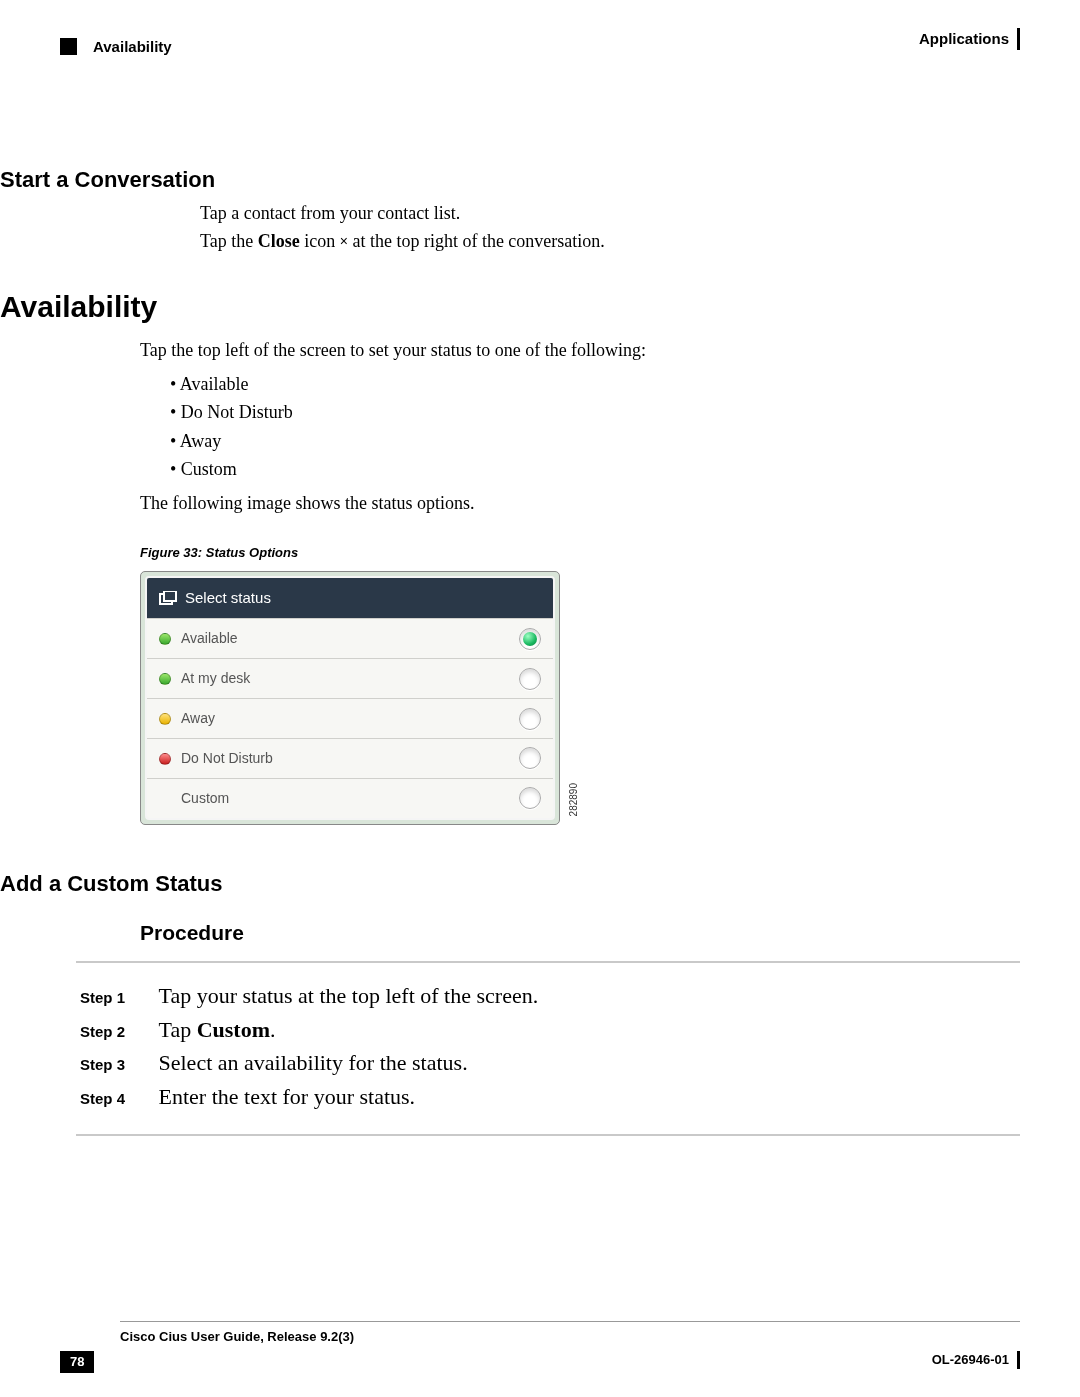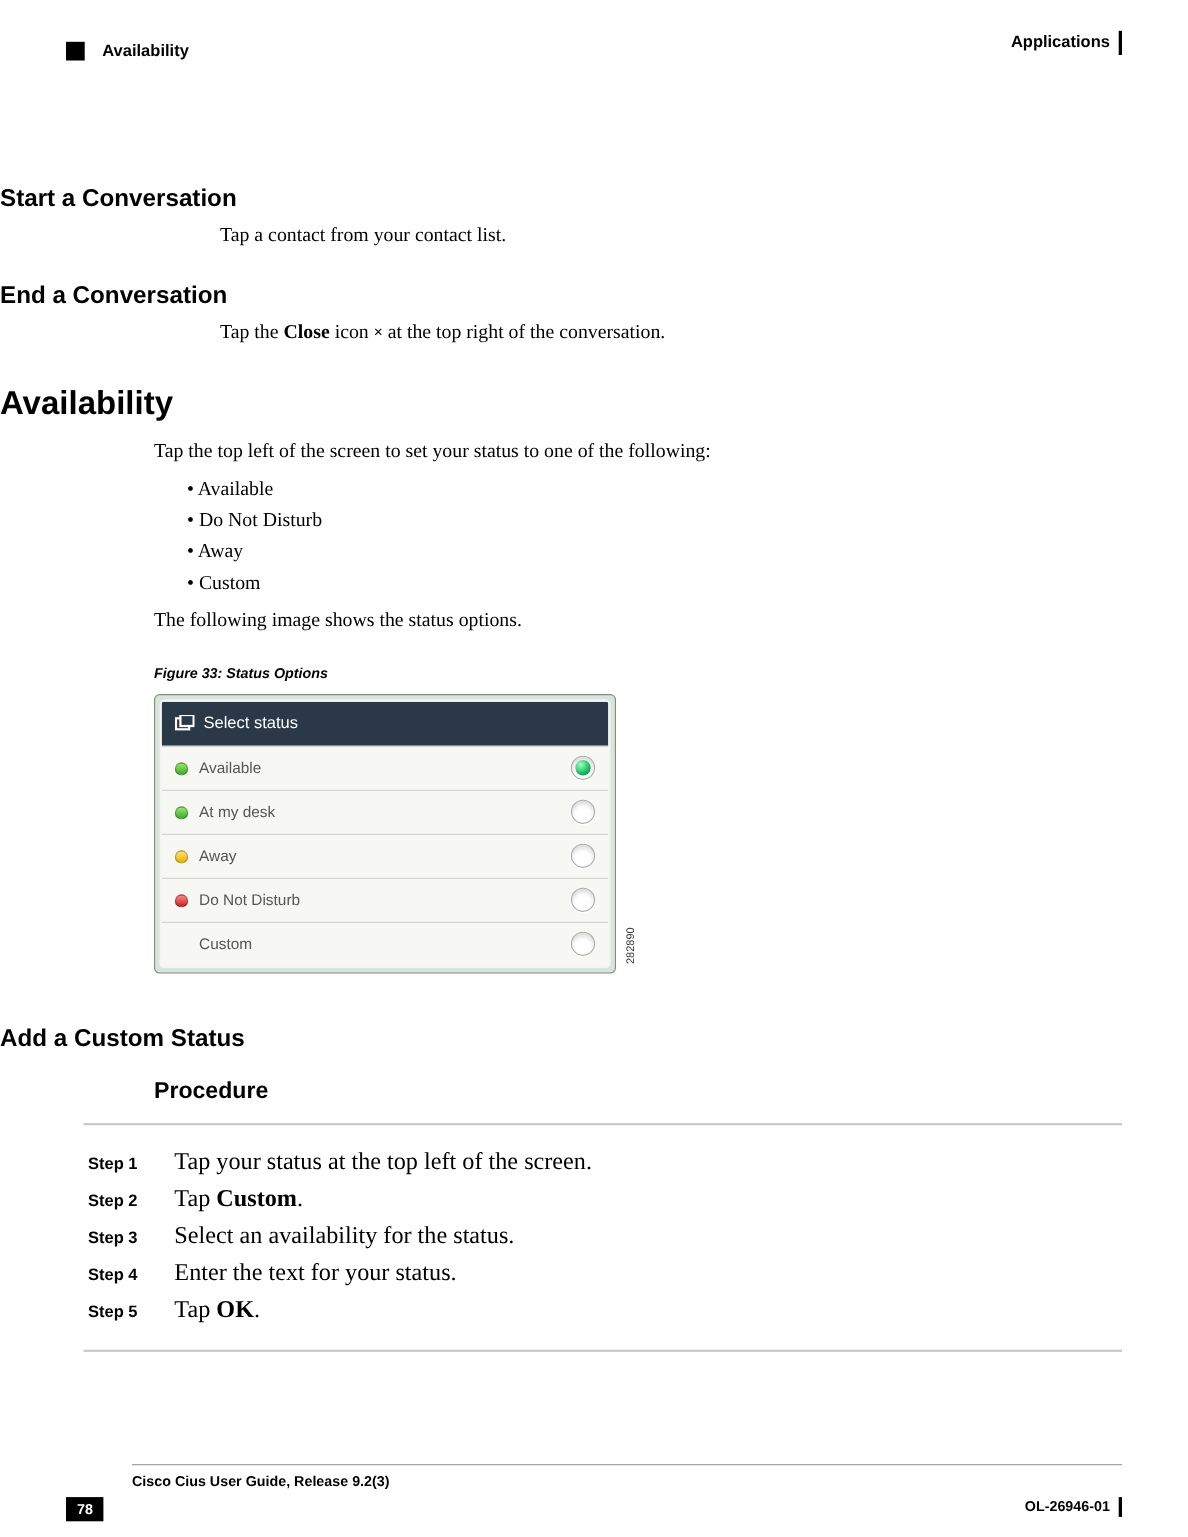--- a/index.html
+++ b/index.html
@@ -172,21 +172,21 @@
     width: 74px;
     font-family: Arial, Helvetica, sans-serif;
     font-weight: bold;
     font-size: 15px;
   }
   .step-text { font-family: "Times New Roman", serif; font-size: 22px; }
 
   
   .footer {
     position: absolute;
-    left: 0; right: 0; bottom: 14px;
+    left: 0; right: 0; bottom: 24px;
     padding: 0 60px;
     font-family: Arial, Helvetica, sans-serif;
     font-size: 13px;
   }
   .footer-rule { border-top: 1px solid #999; margin: 0 0 6px 60px; }
   .footer-title { font-weight: bold; margin-left: 60px; }
   .footer-row2 { margin-top: 6px; }
   .pagebox {
     display:inline-block; background:#000; color:#fff;
     font-weight:bold; padding:2px 10px; margin-right:10px;
@@ -205,21 +205,20 @@
   <span class="hdr-right">Applications</span>
   <span class="hdr-left-block"></span>
   <span class="hdr-left-text">Availability</span>
 </div>
 
 <div class="content">
 
   <h2 class="section indent">Start a Conversation</h2>
   <p class="body-text" style="margin-left:200px">Tap a contact from your contact list.</p>
 
-  <h2 class="section indent">End a Conversation</h2>
   <p class="body-text" style="margin-left:200px">
     <span>Tap the </span><b>Close</b><span> icon </span><span class="close-glyph">×</span><span> at the top right of the conversation.</span>
   </p>
 
   <h1 class="section-big">Availability</h1>
   <p class="body-text" style="margin-left:140px">Tap the top left of the screen to set your status to one of the following:</p>
   <div class="status-list">
     <div>• <span>Available</span></div>
     <div>• <span>Do Not Disturb</span></div>
     <div>• <span>Away</span></div>
@@ -276,24 +275,20 @@
       <span class="step-text"><span>Tap </span><b>Custom</b><span>.</span></span>
     </div>
     <div class="step-row">
       <span class="step-label">Step 3</span>
       <span class="step-text"><span>Select an availability for the status.</span></span>
     </div>
     <div class="step-row">
       <span class="step-label">Step 4</span>
       <span class="step-text"><span>Enter the text for your status.</span></span>
     </div>
-    <div class="step-row">
-      <span class="step-label">Step 5</span>
-      <span class="step-text"><span>Tap </span><b>OK</b><span>.</span></span>
-    </div>
   </div>
 
   <div class="rule" style="margin-top:22px"></div>
 </div>
 
 <div class="footer">
   <div class="footer-rule"></div>
   <div class="footer-title">Cisco Cius User Guide, Release 9.2(3)</div>
   <div class="footer-row2">
     <span class="pagebox">78</span>

